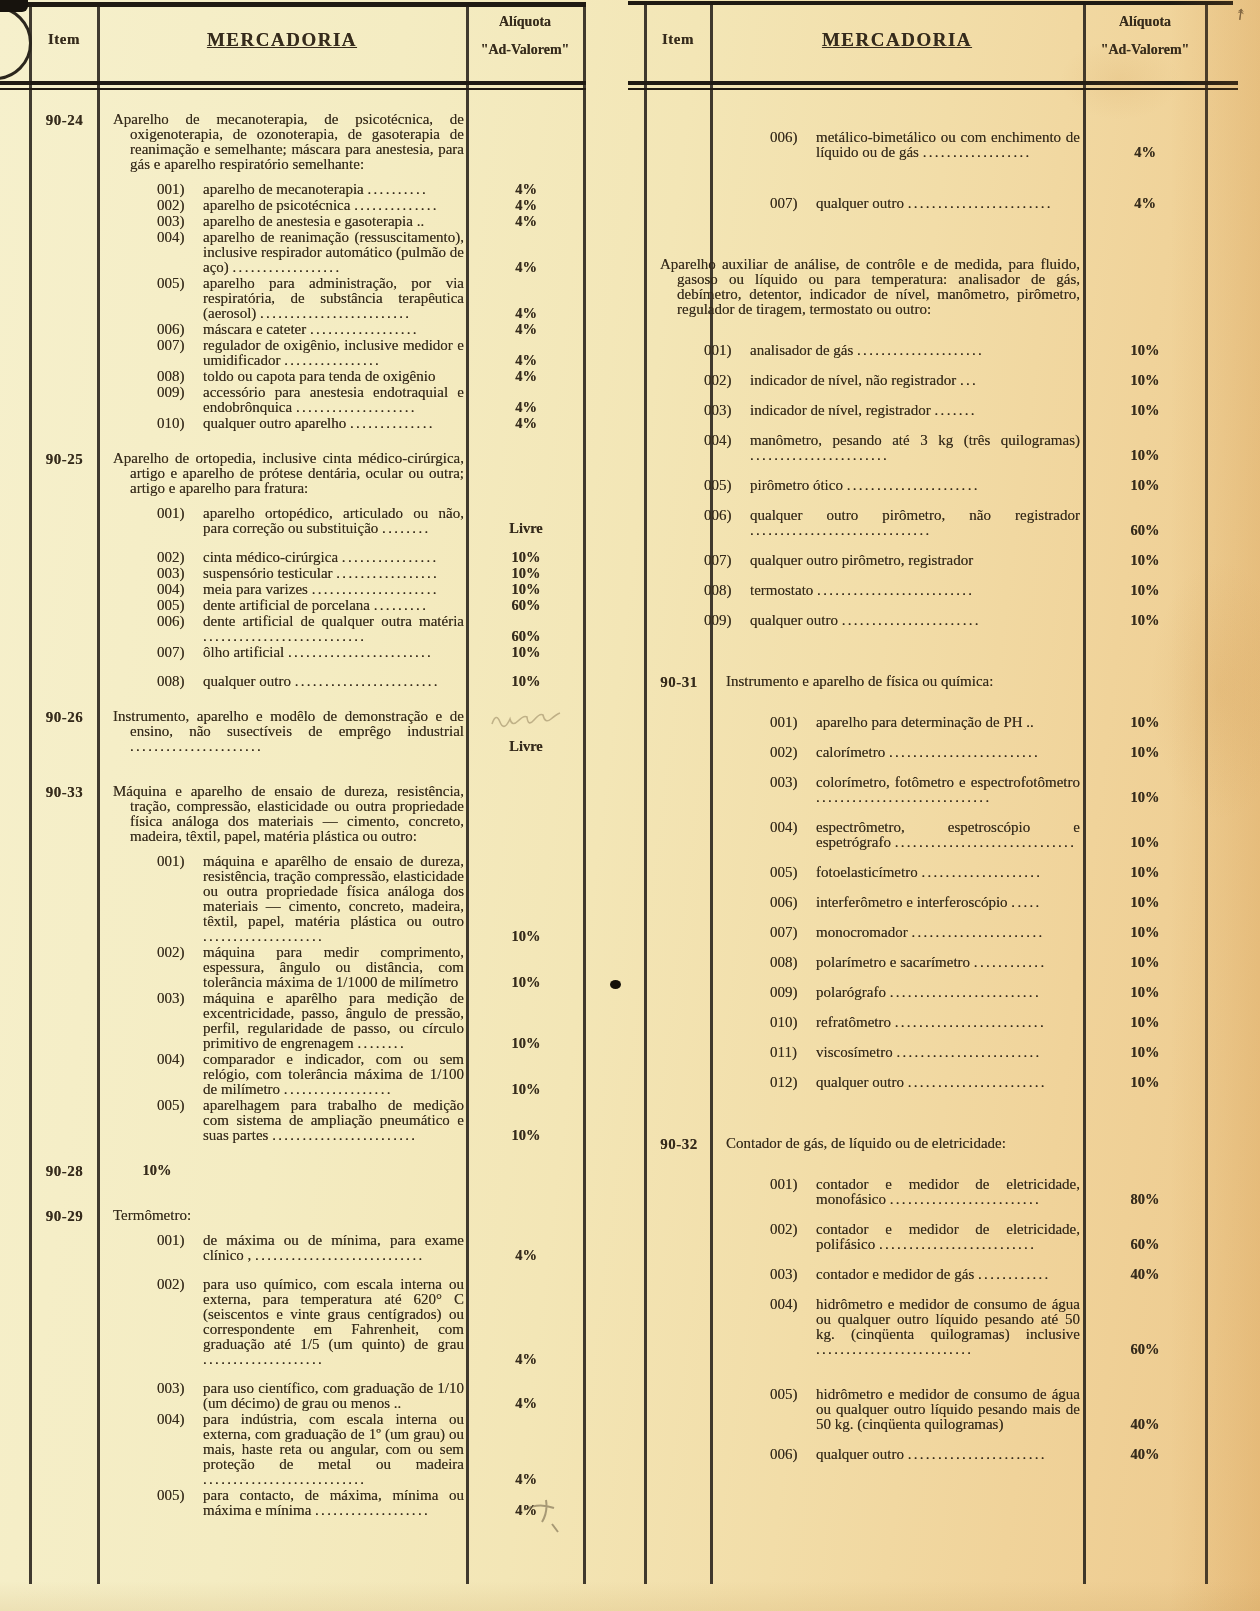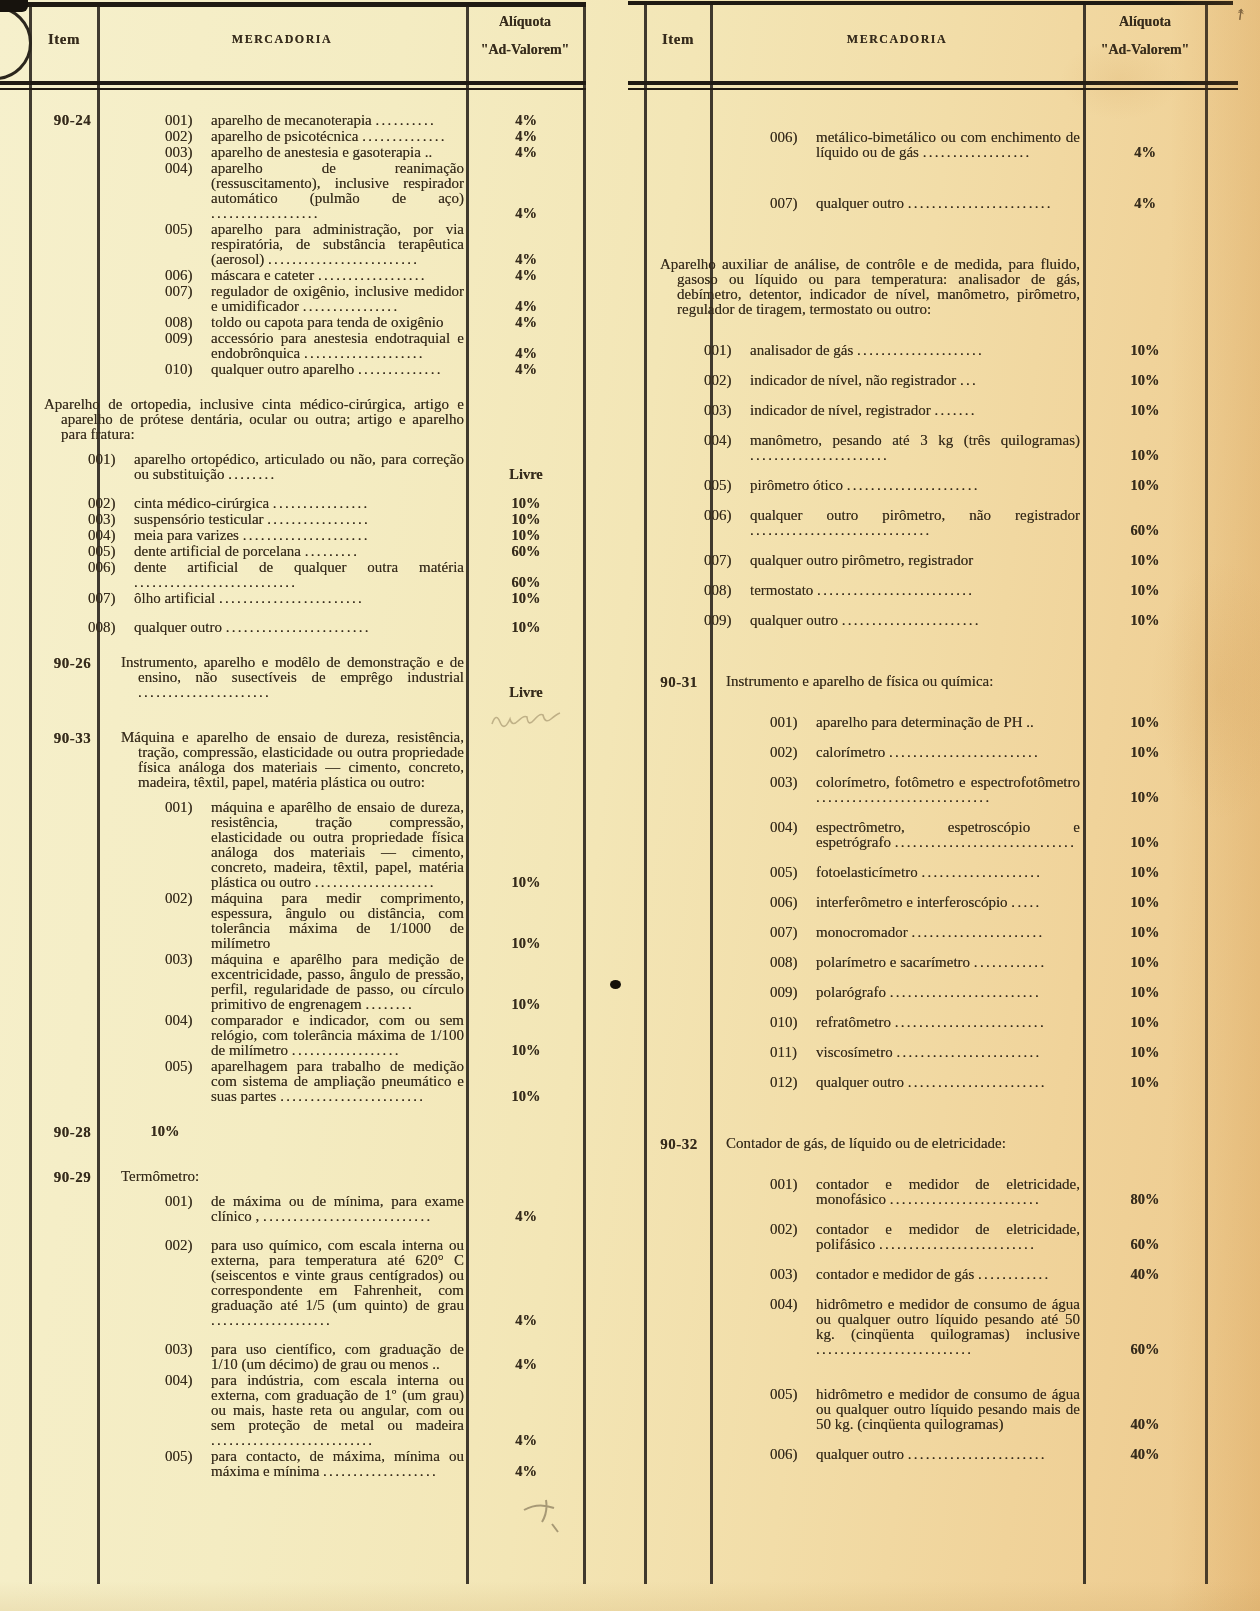--- a/index.html
+++ b/index.html
@@ -9,34 +9,34 @@
     font-family:"Liberation Serif","DejaVu Serif",serif;
     font-size:15px;line-height:15px;color:#352b1c;
     text-shadow:0 0 .5px rgba(55,40,18,.6);
   }
   .stain{position:absolute;border-radius:50%;pointer-events:none;}
   .vline{position:absolute;top:2px;height:1582px;width:3px;background:#27211a;opacity:.88;}
   .hline{position:absolute;background:#1f1a13;}
   
   .hcell{position:absolute;font-weight:bold;text-align:center;}
   .h-item{top:32px;font-size:15px;letter-spacing:.5px;}
-  .h-merc{top:32px;font-size:12px;letter-spacing:1.5px;}
+  .h-merc{top:32px;font-size:19px;letter-spacing:1.5px;text-decoration:underline;}
   .h-aliq1{top:14px;font-size:14px;}
   .h-aliq2{top:42px;font-size:14px;}
   
   .tbody{position:absolute;top:100px;}
   #body-left{left:30px;width:554px;padding-top:12px;}
   #body-right{left:646px;width:560px;padding-top:6px;}
   .section{display:flex;}
   #body-left .section{margin-top:20px;}
   #body-left .section:first-child{margin-top:0;}
   #body-right .section{margin-top:46px;}
   #body-right .section:first-child{margin-top:24px;}
   .code{flex:none;text-align:center;font-weight:bold;letter-spacing:.5px;padding-top:1px;}
-  #body-left .code{width:69px;padding-left:8px;}
+  #body-left .code{width:69px;}
   #body-right .code{width:66px;}
   .content{flex:1;min-width:0;}
   .row{display:flex;align-items:flex-end;}
   .row .num{flex:none;width:46px;align-self:flex-start;}
   .row .desc{flex:1;min-width:0;text-align:justify;padding-right:4px;}
   .row .rate{flex:none;text-align:center;font-weight:bold;align-self:flex-end;font-size:14.5px;}
   #body-left .rate{width:116px;}
   #body-right .rate{width:122px;}
   .row.intro{margin-bottom:10px;}
   .row.intro .desc{padding-left:31px;text-indent:-17px;}
@@ -86,20 +86,24 @@
 
 <div class="hcell h-item" style="left:645px;width:66px;">Item</div>
 <div class="hcell h-merc" style="left:710px;width:374px;">MERCADORIA</div>
 <div class="hcell h-aliq1" style="left:1083px;width:124px;">Alíquota</div>
 <div class="hcell h-aliq2" style="left:1083px;width:124px;">"Ad-Valorem"</div>
 
 <div id="body-left" class="tbody">
     <div class="section">
       <div class="code">90-24</div>
       <div class="content">
+        <div class="row intro">
+          <div class="desc">Aparelho de mecanoterapia, de psicotécnica, de oxigenoterapia, de ozonoterapia, de gasoterapia de reanimação e semelhante; máscara para anestesia, para gás e aparelho respiratório semelhante:</div>
+          <div class="rate"></div>
+        </div>
         <div class="row sub">
           <div class="num">001)</div>
           <div class="desc">aparelho de mecanoterapia <div class="leader" style="display: inline;">..........</div></div>
           <div class="rate">4%</div>
         </div>
         <div class="row sub">
           <div class="num">002)</div>
           <div class="desc">aparelho de psicotécnica <div class="leader" style="display: inline;">..............</div></div>
           <div class="rate">4%</div>
         </div>
@@ -139,20 +143,21 @@
           <div class="rate">4%</div>
         </div>
         <div class="row sub">
           <div class="num">010)</div>
           <div class="desc">qualquer outro aparelho <div class="leader" style="display: inline;">..............</div></div>
           <div class="rate">4%</div>
         </div>
       </div>
     </div>
     <div class="section">
+      <div class="code">90-25</div>
       <div class="content">
         <div class="row intro">
           <div class="desc">Aparelho de ortopedia, inclusive cinta médico-cirúrgica, artigo e aparelho de prótese dentária, ocular ou outra; artigo e aparelho para fratura:</div>
           <div class="rate"></div>
         </div>
         <div class="row sub">
           <div class="num">001)</div>
           <div class="desc">aparelho ortopédico, articulado ou não, para correção ou substituição <div class="leader" style="display: inline;">........</div></div>
           <div class="rate">Livre</div>
         </div>

